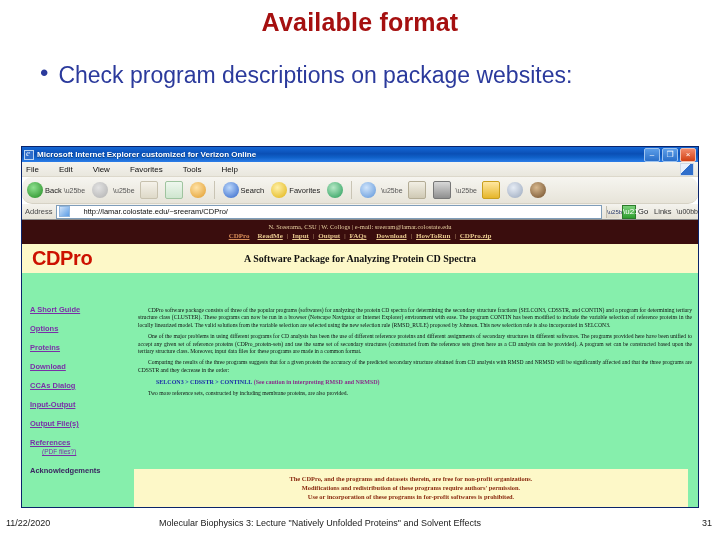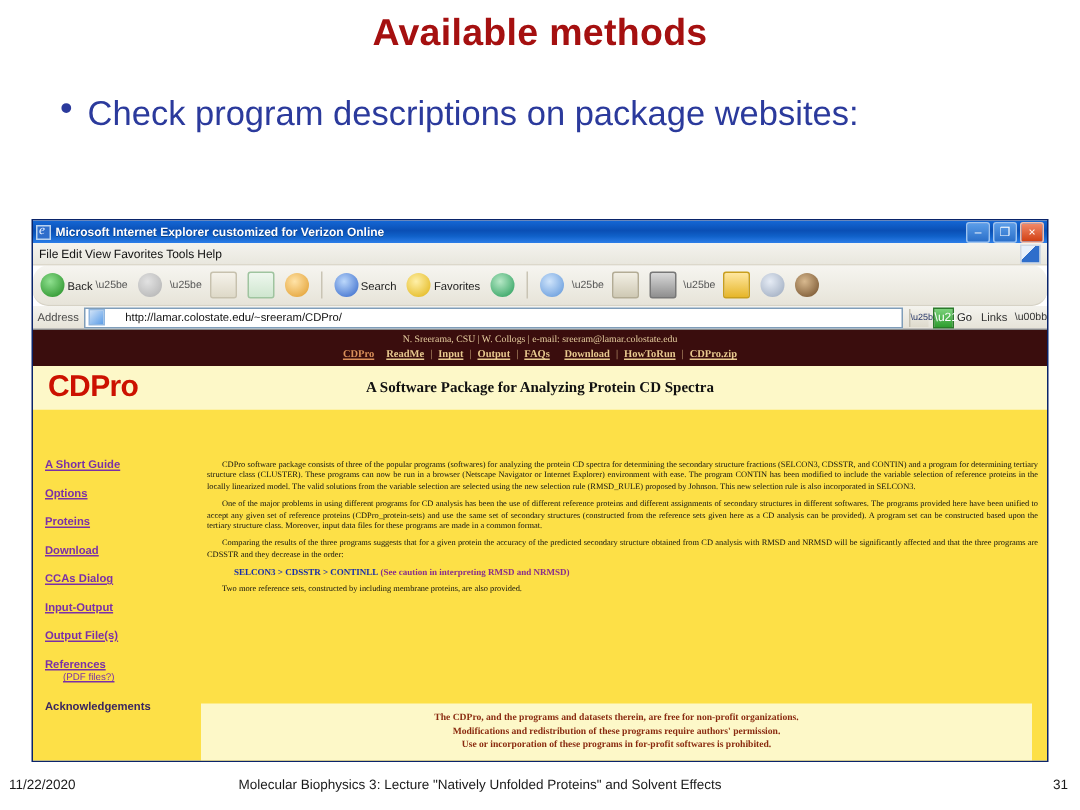--- a/index.html
+++ b/index.html
@@ -150,21 +150,21 @@
     text-align: center;
     font-family: "Liberation Sans", sans-serif;
   }
 
   .menubar {
     height: 14px;
     background: linear-gradient(to bottom, #f4f3ee, #e9e7de);
     display: flex;
     align-items: center;
     padding-left: 4px;
-    gap: 2px;
+    gap: 20px;
     border-bottom: 1px solid #dcd8cb;
     position: relative;
   }
   .menu-item {
     font-size: 8px;
     color: #101010;
     white-space: nowrap;
   }
   .menu-flag {
     position: absolute;
@@ -255,21 +255,21 @@
     width: 12px; height: 12px;
     background: linear-gradient(to bottom, #7bd17b, #2e9e2e);
     border: 1px solid #2b7a2b;
     color: #fff; font-size: 8px; text-align: center; line-height: 11px;
   }
   .links-lbl { font-size: 7.5px; color: #333; padding-right: 2px; }
   .dbl-arrow { font-size: 7px; color: #333; }
 
   
   .page {
-    background: #fde047;
+    background: #86efac;
     height: 291px;
     overflow: hidden;
     position: relative;
   }
 
   .page-banner {
     background: #3a0d0d;
     padding: 3px 0 4px 0;
     text-align: center;
   }
@@ -412,21 +412,21 @@
     height: 11px;
     background: #e9e6dc;
     border-top: 1px solid #cfcabb;
   }
 </style>
 </head>
 <body>
 
 <div class="slide">
 
-  <div class="slide-title">Available methods</div>
+  <div class="slide-title">Available format</div>
 
   <div class="bullet-block">
     <div class="bullet-row">
       <span class="bullet-dot">•</span>
       <span class="bullet-text">Check program descriptions on package websites:</span>
     </div>
   </div>
 
   <div class="browser">
 

